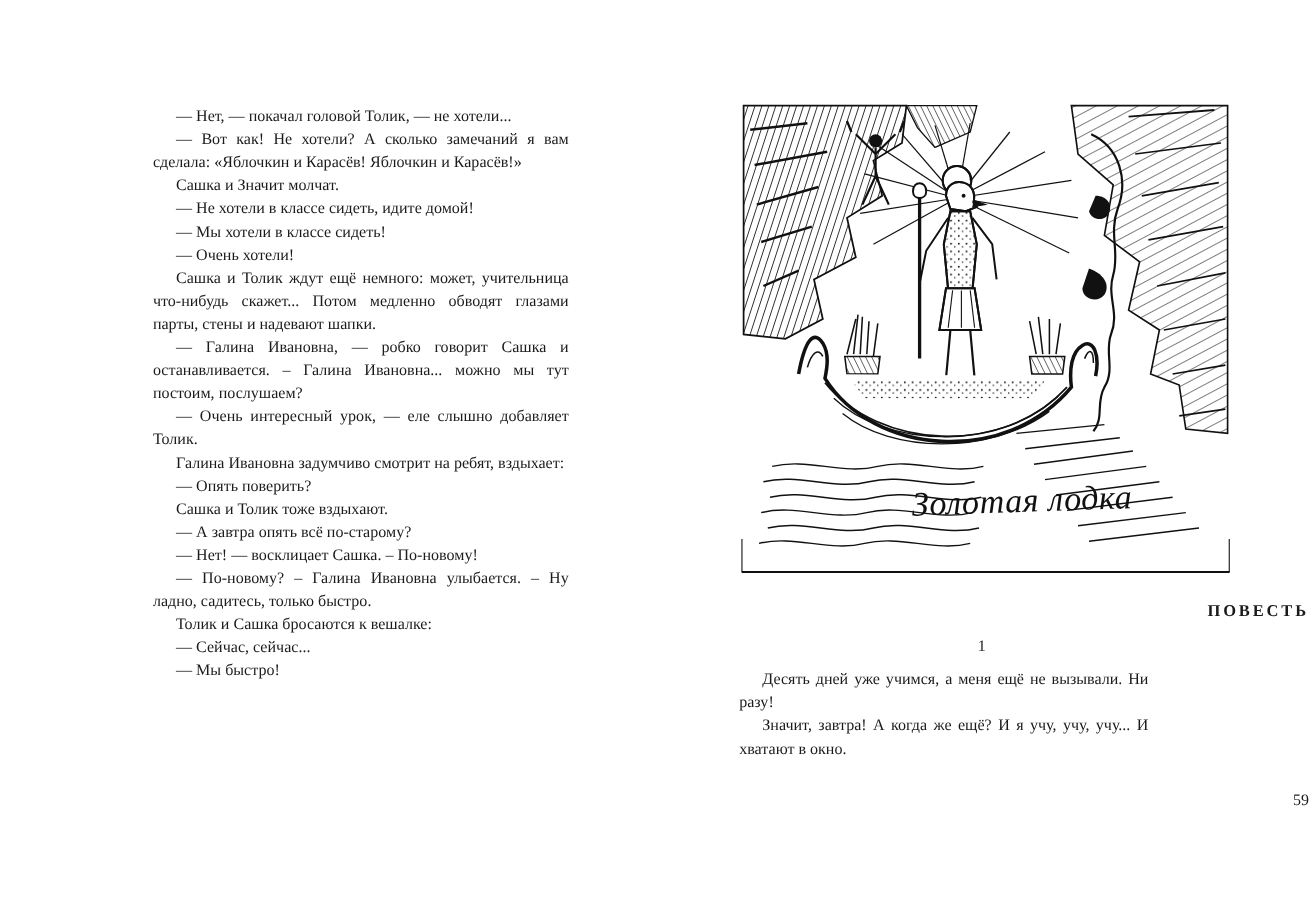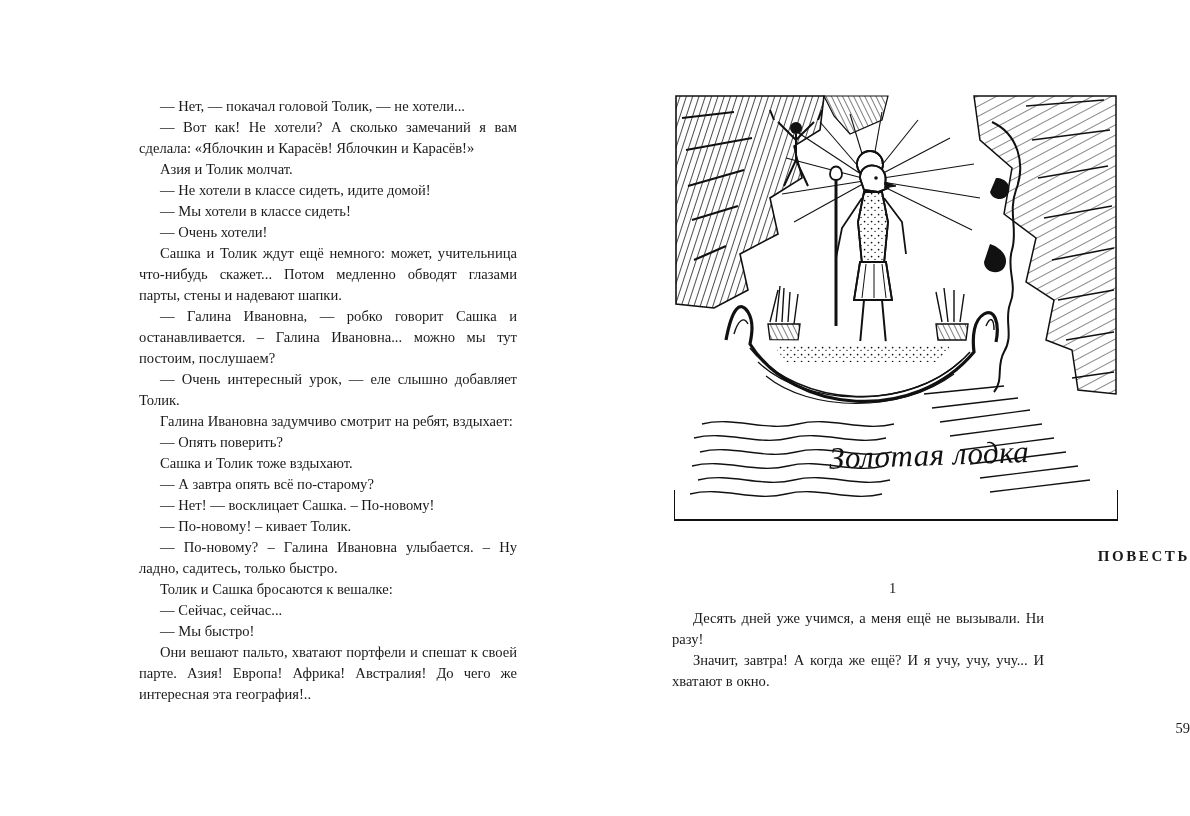--- a/index.html
+++ b/index.html
@@ -104,38 +104,36 @@
 </style>
 </head>
 <body>
 
 <div class="spread">
 
   <div class="page page-left">
     <div class="text-col text-left">
       <p>— Нет, — покачал головой Толик, — не хотели...</p>
       <p>— Вот как! Не хотели? А сколько замечаний я вам сделала: «Яблочкин и Карасёв! Яблочкин и Карасёв!»</p>
-      <p>Азия и Толик молчат.</p>
+      <p>Сашка и Значит молчат.</p>
       <p>— Не хотели в классе сидеть, идите домой!</p>
       <p>— Мы хотели в классе сидеть!</p>
       <p>— Очень хотели!</p>
       <p>Сашка и Толик ждут ещё немного: может, учительница что-нибудь скажет... Потом медленно обводят глазами парты, стены и надевают шапки.</p>
       <p>— Галина Ивановна, — робко говорит Сашка и останавливается. – Галина Ивановна... можно мы тут постоим, послушаем?</p>
       <p>— Очень интересный урок, — еле слышно добавляет Толик.</p>
       <p>Галина Ивановна задумчиво смотрит на ребят, вздыхает:</p>
       <p>— Опять поверить?</p>
       <p>Сашка и Толик тоже вздыхают.</p>
       <p>— А завтра опять всё по-старому?</p>
       <p>— Нет! — восклицает Сашка. – По-новому!</p>
-      <p>— По-новому! – кивает Толик.</p>
       <p>— По-новому? – Галина Ивановна улыбается. – Ну ладно, садитесь, только быстро.</p>
       <p>Толик и Сашка бросаются к вешалке:</p>
       <p>— Сейчас, сейчас...</p>
       <p>— Мы быстро!</p>
-      <p>Они вешают пальто, хватают портфели и спешат к своей парте. Азия! Европа! Африка! Австралия! До чего же интересная эта география!..</p>
     </div>
   </div>
 
   <div class="page page-right">
 
     <div class="illo-wrap">
       <svg width="444" height="430" viewBox="0 0 444 430" xmlns="http://www.w3.org/2000/svg">
         <defs>
           <pattern id="hatchA" width="6" height="6" patternUnits="userSpaceOnUse" patternTransform="rotate(18)">
             <line x1="0" y1="0" x2="0" y2="6" stroke="#111" stroke-width="1.5"></line>

